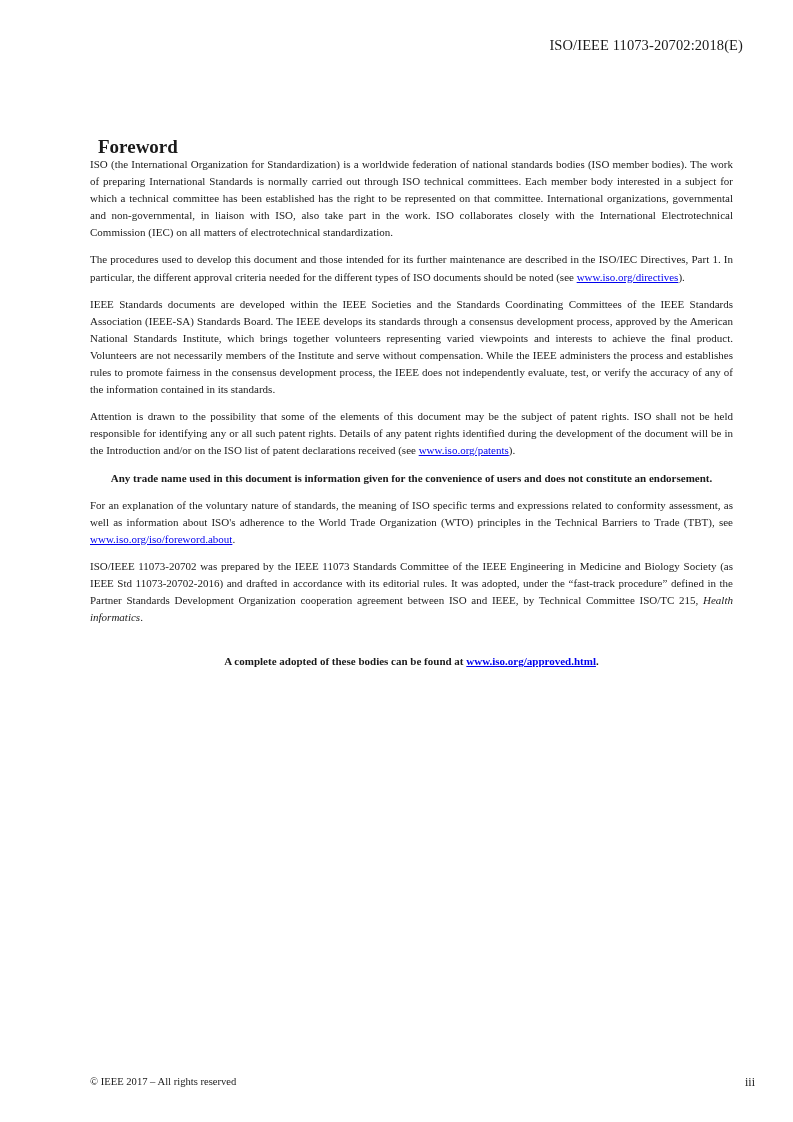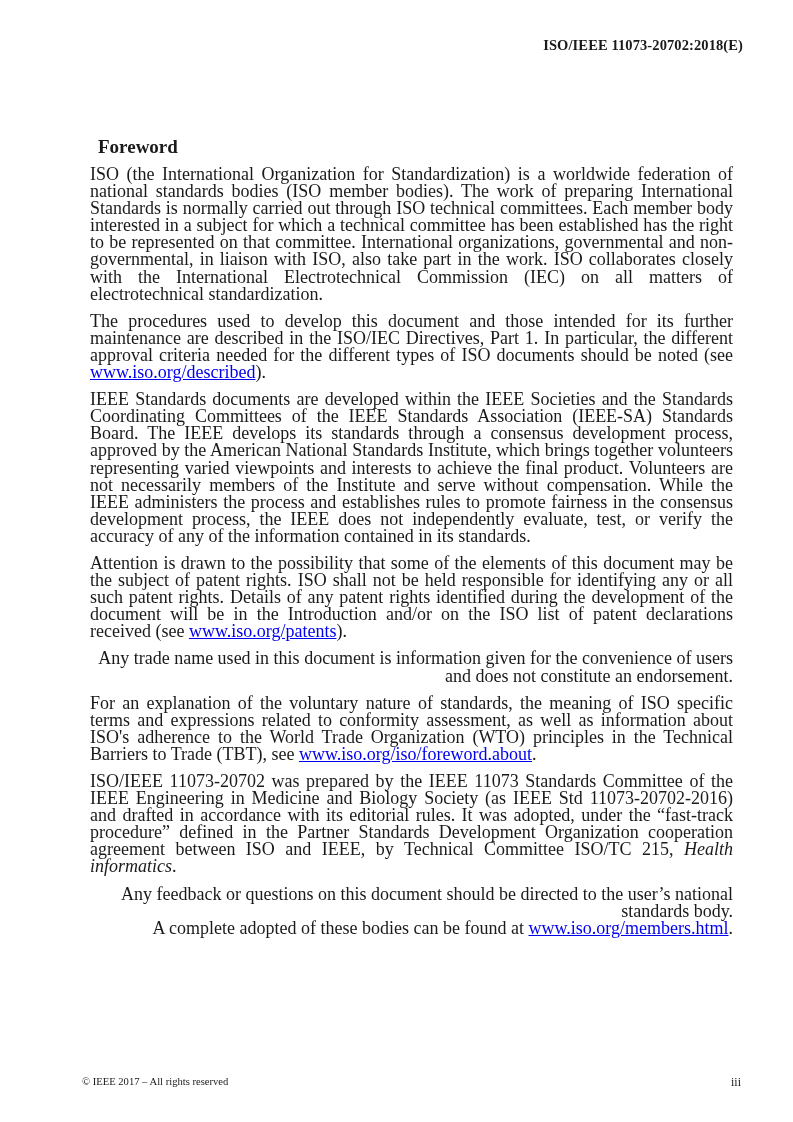--- a/index.html
+++ b/index.html
@@ -3,60 +3,60 @@
   <meta charset="utf-8">
   <style>
     html, body { margin: 0; padding: 0; background: #ffffff; }
     body {
       width: 793px; height: 1122px; position: relative; overflow: hidden;
       font-family: "Liberation Serif", "DejaVu Serif", serif;
       color: #1a1a1a;
     }
     .header-code {
       position: absolute; top: 37px; right: 50px;
-      font-weight: bold; font-size: 14.5px; letter-spacing: 0.1px;
+      font-weight: normal; font-size: 14.5px; letter-spacing: 0.1px;
     }
     .title {
       position: absolute; top: 128px; left: 90px;
       font-weight: bold; font-size: 19px; margin: 8px;
     }
     .content {
-      position: absolute; top: 166px; left: 90px; width: 643px;
-      font-size: 18px; line-height: 17.1px;
+      position: absolute; top: 156px; left: 90px; width: 643px;
+      font-size: 11px; line-height: 17.1px;
     }
     .content p { margin: 0 0 10px 0; text-align: justify; }
-    .content p.left { text-align: right; }
+    .content p.left { text-align: center; font-weight: bold; }
     a.link { color: #0000ee; text-decoration: underline; }
     .footer-left {
-      position: absolute; top: 1076px; left: 82px; font-size: 10.6px;
+      position: absolute; top: 1076px; left: 90px; font-size: 10.6px;
     }
     .footer-right {
-      position: absolute; top: 1075px; right: 52px; font-size: 12px;
+      position: absolute; top: 1075px; right: 38px; font-size: 12px;
     }
   </style>
 </head>
 <body>
 
 <div class="header-code">ISO/IEEE 11073-20702:2018(E)</div>
 
 <h1 class="title">Foreword</h1>
 
 <div class="content">
   <p>ISO (the International Organization for Standardization) is a worldwide federation of national standards bodies (ISO member bodies). The work of preparing International Standards is normally carried out through ISO technical committees. Each member body interested in a subject for which a technical committee has been established has the right to be represented on that committee. International organizations, governmental and non-governmental, in liaison with ISO, also take part in the work. ISO collaborates closely with the International Electrotechnical Commission (IEC) on all matters of electrotechnical standardization.</p>
 
-  <p><span>The procedures used to develop this document and those intended for its further maintenance are described in the ISO/IEC Directives, Part 1. In particular, the different approval criteria needed for the different types of ISO documents should be noted (see </span><a class="link">www.iso.org/described</a><span>).</span></p>
+  <p><span>The procedures used to develop this document and those intended for its further maintenance are described in the ISO/IEC Directives, Part 1. In particular, the different approval criteria needed for the different types of ISO documents should be noted (see </span><a class="link">www.iso.org/directives</a><span>).</span></p>
 
   <p>IEEE Standards documents are developed within the IEEE Societies and the Standards Coordinating Committees of the IEEE Standards Association (IEEE-SA) Standards Board. The IEEE develops its standards through a consensus development process, approved by the American National Standards Institute, which brings together volunteers representing varied viewpoints and interests to achieve the final product. Volunteers are not necessarily members of the Institute and serve without compensation. While the IEEE administers the process and establishes rules to promote fairness in the consensus development process, the IEEE does not independently evaluate, test, or verify the accuracy of any of the information contained in its standards.</p>
 
   <p><span>Attention is drawn to the possibility that some of the elements of this document may be the subject of patent rights. ISO shall not be held responsible for identifying any or all such patent rights. Details of any patent rights identified during the development of the document will be in the Introduction and/or on the ISO list of patent declarations received (see </span><a class="link">www.iso.org/patents</a><span>).</span></p>
 
   <p class="left">Any trade name used in this document is information given for the convenience of users and does not constitute an endorsement.</p>
 
   <p><span>For an explanation of the voluntary nature of standards, the meaning of ISO specific terms and expressions related to conformity assessment, as well as information about ISO's adherence to the World Trade Organization (WTO) principles in the Technical Barriers to Trade (TBT), see </span><a class="link">www.iso.org/iso/foreword.about</a><span>.</span></p>
 
   <p><span>ISO/IEEE 11073-20702 was prepared by the IEEE 11073 Standards Committee of the IEEE Engineering in Medicine and Biology Society (as IEEE Std 11073-20702-2016) and drafted in accordance with its editorial rules. It was adopted, under the “fast-track procedure” defined in the Partner Standards Development Organization cooperation agreement between ISO and IEEE, by Technical Committee ISO/TC 215, </span><em>Health informatics</em><span>.</span></p>
 
 
-  <p class="left"><span>Any feedback or questions on this document should be directed to the user’s national standards body.</span><br><span>A complete adopted of these bodies can be found at </span><a class="link">www.iso.org/members.html</a><span>.</span></p>
+  <p class="left"><br><span>A complete adopted of these bodies can be found at </span><a class="link">www.iso.org/approved.html</a><span>.</span></p>
 </div>
 
 <div class="footer-left">© IEEE 2017 – All rights reserved</div>
 <div class="footer-right">iii</div>
 
 </body></html>

